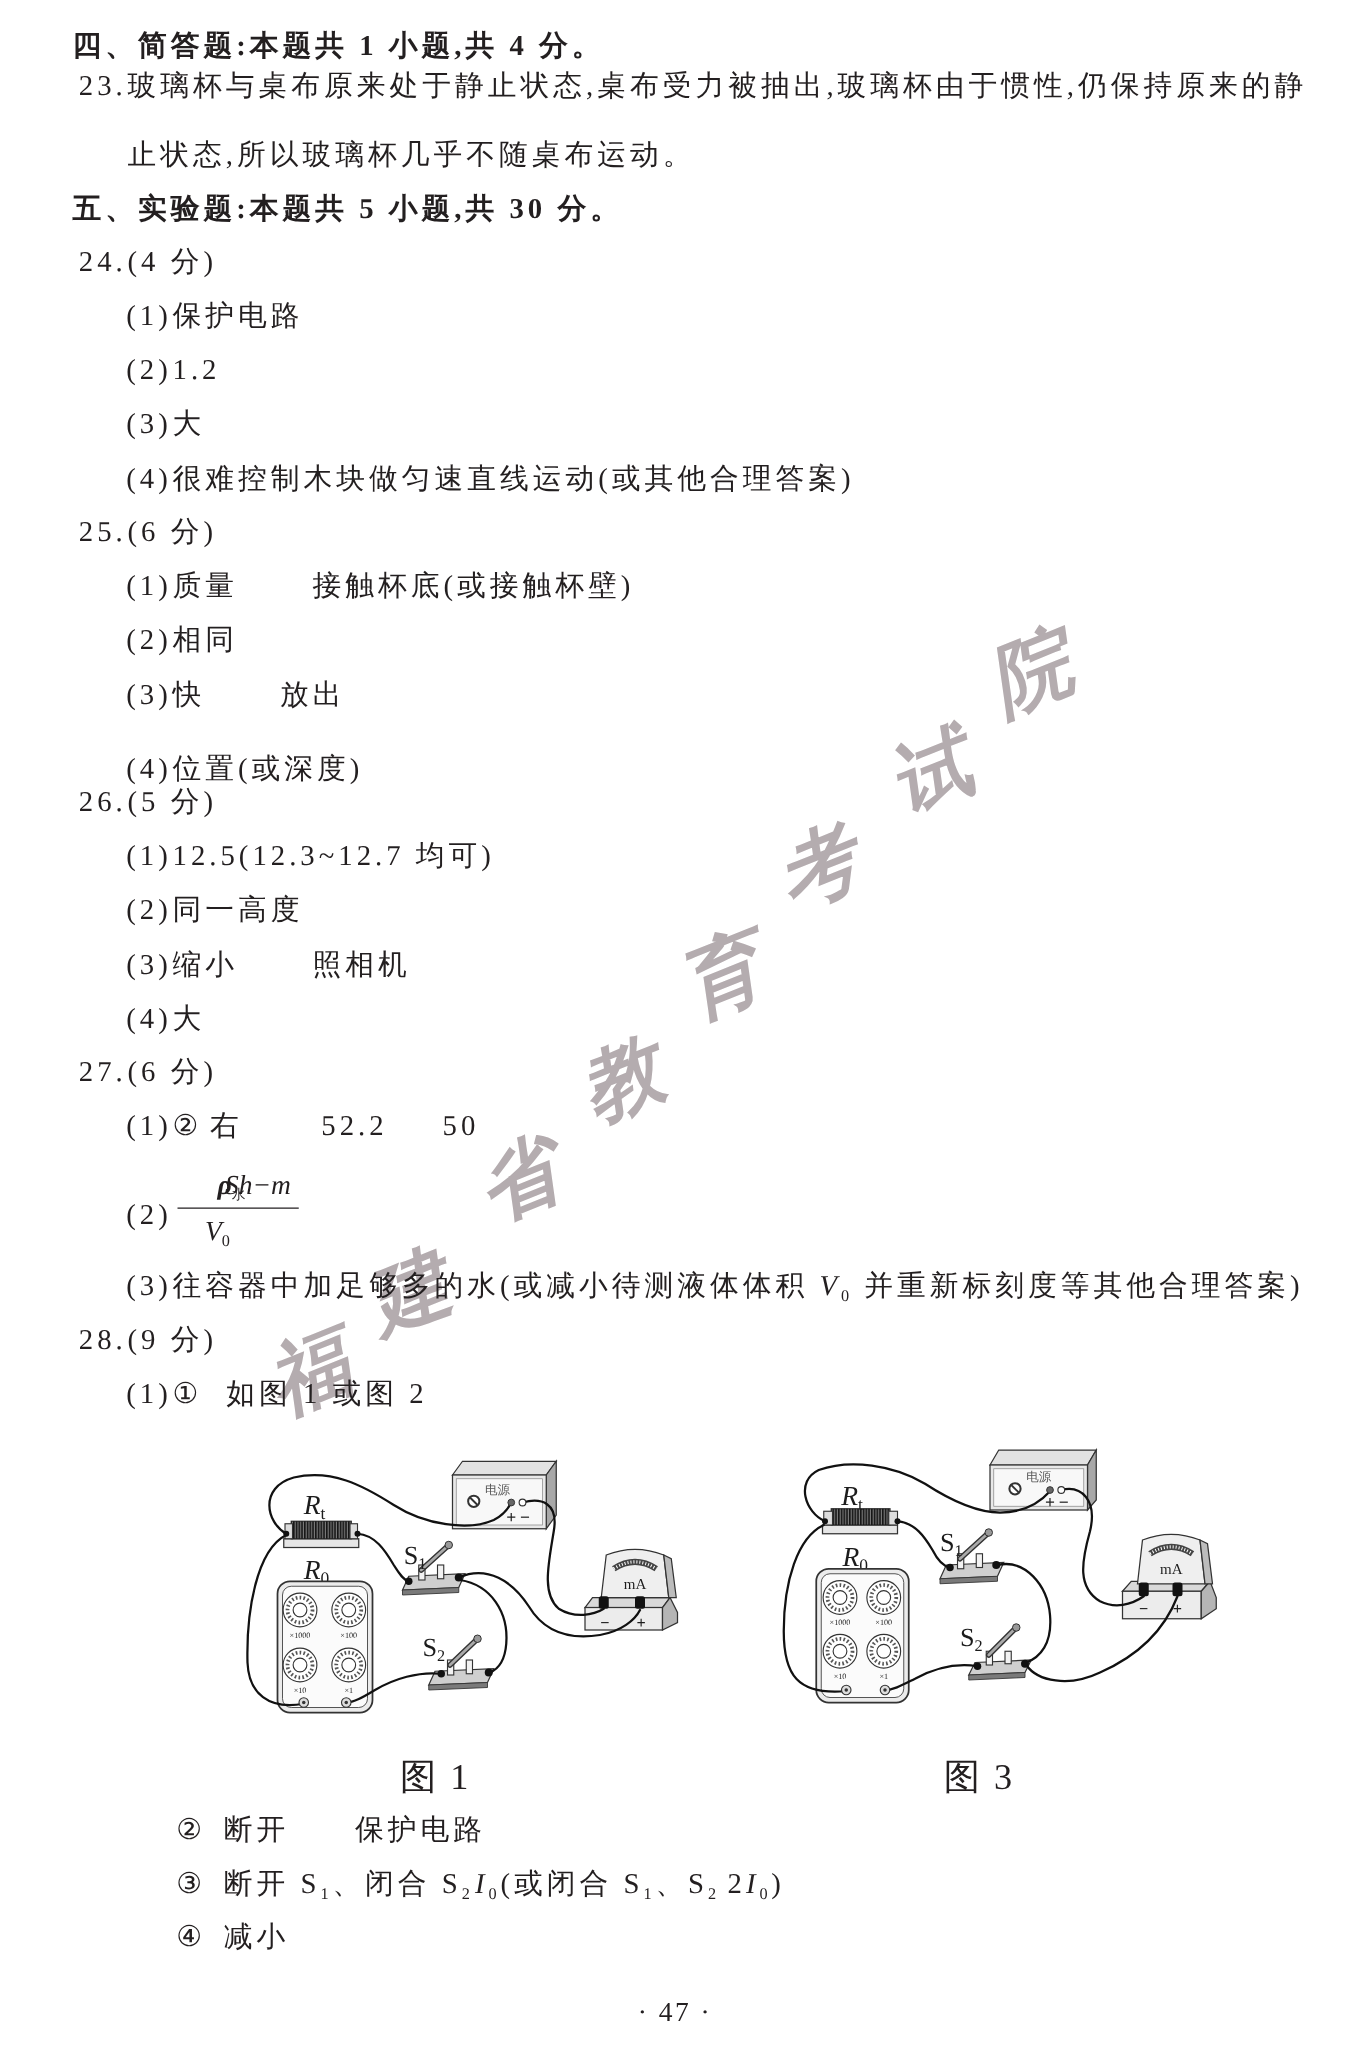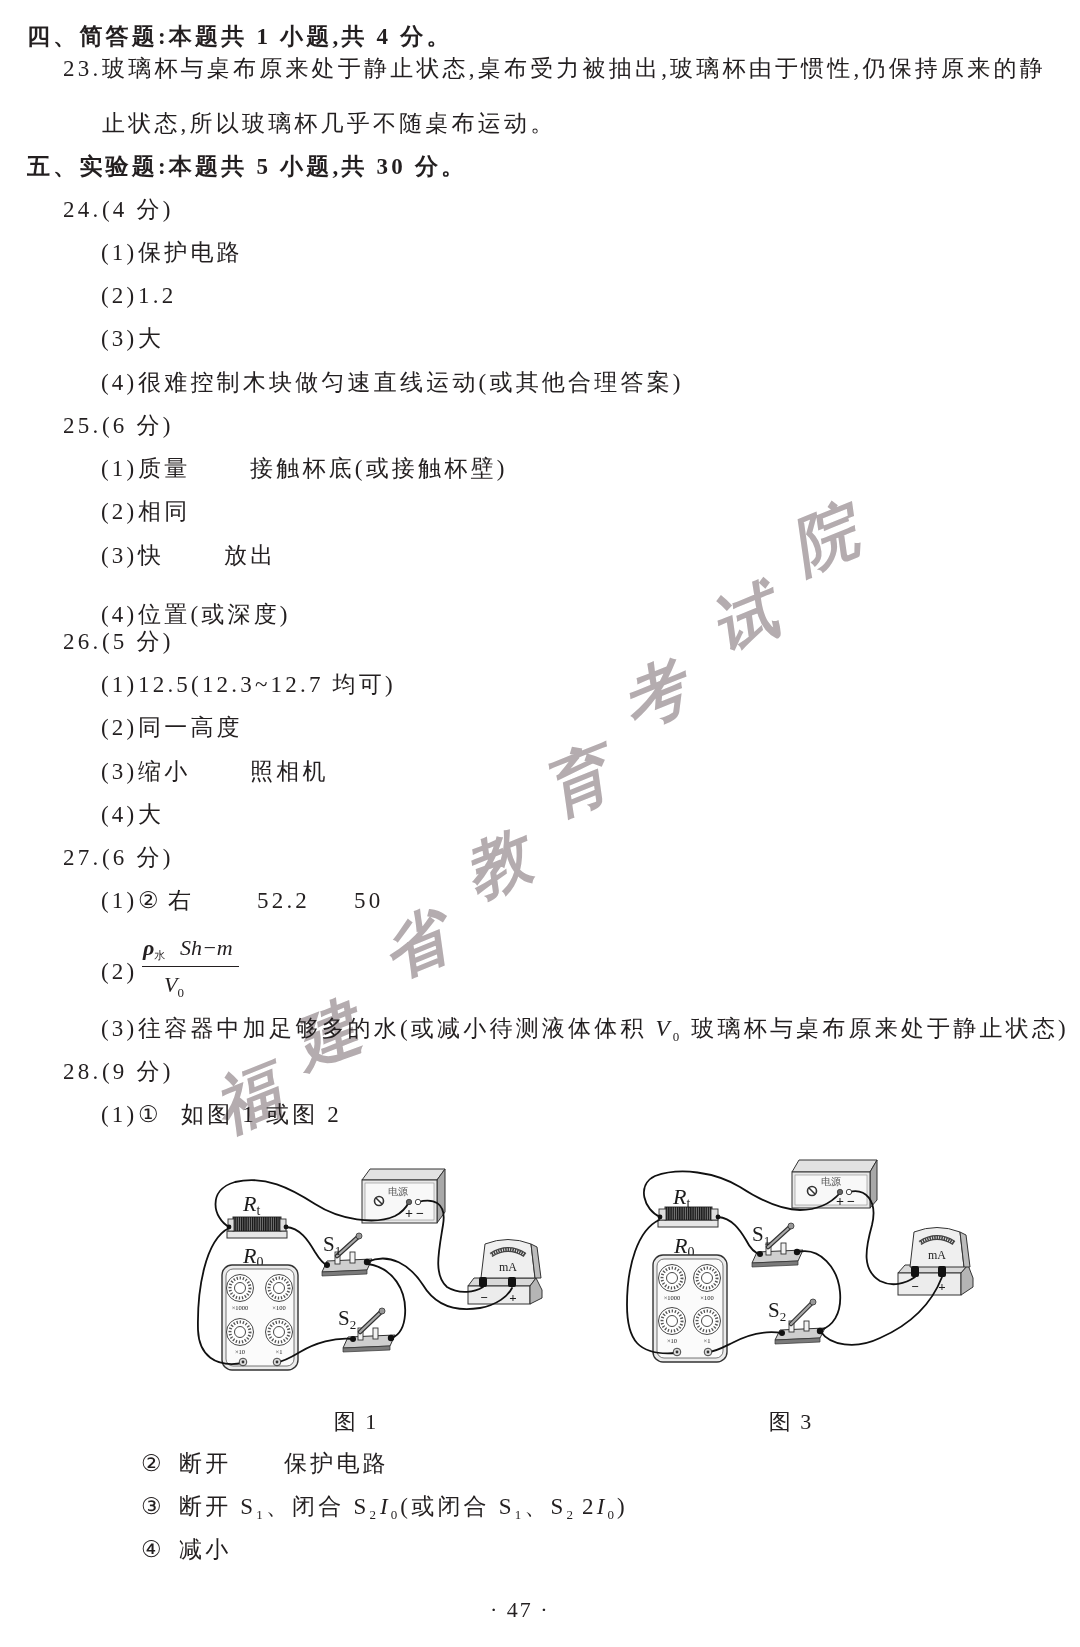--- a/index.html
+++ b/index.html
@@ -2,37 +2,37 @@
 <html><head>
 <meta charset="utf-8">
 <style>
   html, body { margin:0; padding:0; }
   body {
     width:1080px; height:1647px; position:relative; overflow:hidden;
     background:#ffffff; color:#231f20;
     font-family:"Liberation Serif", "DejaVu Serif", serif;
   }
   .t { position:absolute; white-space:nowrap; font-size:23px; line-height:28px; letter-spacing:3.2px; z-index:2; }
-  .b { font-weight:bold; }
+  .b { font-weight:bold;margin-left:31px; }
   .num { display:inline-block; width:39px; }
   .lbl { display:inline-block; width:37px; }
   .abs { position:absolute; top:0; }
   .it { font-style:italic; }
   .sub { font-size:13px; position:relative; top:5px; letter-spacing:0; margin-right:3px; }
   .frac-part { position:absolute; white-space:nowrap; font-size:22px; line-height:26px; z-index:2; }
   .frac-bar { position:absolute; height:1.3px; background:#231f20; z-index:2; }
   .wm {
     position:absolute; width:70px; height:76px; line-height:76px; text-align:center;
     font-size:64px; font-weight:bold; color:#b4acaf; z-index:1;
     font-family:"DejaVu Serif", serif;
     transform:rotate(-22deg) skewX(-14deg);
   }
   .fig { position:absolute; z-index:2; }
   .fig text { font-family:"Liberation Serif", "DejaVu Serif", serif; fill:#1c1c1c; }
-  .cap { position:absolute; width:72px; text-align:center; font-size:22px; line-height:28px; letter-spacing:2px; z-index:2; }
+  .cap { position:absolute; width:72px; font-size:29px; line-height:28px; letter-spacing:2px; z-index:2; }
 </style>
 </head>
 <body>
 
 <div>
   <div class="wm" style="left:217px;top:1059px">福</div>
   <div class="wm" style="left:297px;top:995px">建</div>
   <div class="wm" style="left:384px;top:905px">省</div>
   <div class="wm" style="left:467px;top:825px">教</div>
   <div class="wm" style="left:547px;top:742px">育</div>
@@ -85,21 +85,21 @@
 <div class="t" style="left:101px;top:958px">(2)</div>
 <div class="frac-part" style="left:143px;top:935px">
   <span class="b it">ρ</span><span class="sub" style="font-size:11px;top:4px">水</span>
   <span class="it" style="position:absolute;left:37px;top:0">Sh−m</span>
 </div>
 <div class="frac-bar" style="left:142px;top:966px;width:97px"></div>
 <div class="frac-part" style="left:164px;top:972px">
   <span class="it">V</span><span class="sub">0</span>
 </div>
 <div class="t" style="left:101px;top:1015px">
-  <span class="lbl">(3)</span><span>往容器中加足够多的水(或减小待测液体体积 </span><span class="it">V</span><span class="sub">0</span><span> 玻璃杯与桌布原来处于静止状态)</span>
+  <span class="lbl">(3)</span><span>往容器中加足够多的水(或减小待测液体体积 </span><span class="it">V</span><span class="sub">0</span><span> 并重新标刻度等其他合理答案)</span>
 </div>
 
 <div class="t" style="left:63px;top:1058px">
   <span class="num">28.</span><span>(9 分)</span>
 </div>
 <div class="t" style="left:101px;top:1101px">
   <span class="lbl">(1)</span><span>①</span><span class="abs" style="left:80px">如图 1 或图 2</span>
 </div>
 
 <svg class="fig" style="left:175px;top:1140px" width="380" height="260" viewBox="0 0 380 260">
@@ -352,13 +352,13 @@
   <span>③</span>
   <span class="abs" style="left:38px"><span>断开 S</span><span class="sub">1</span><span>、闭合 S</span><span class="sub">2</span></span>
   <span class="abs" style="left:239px"><span class="it">I</span><span class="sub">0</span><span>(或闭合 S</span><span class="sub">1</span><span>、S</span><span class="sub">2</span></span>
   <span class="abs" style="left:441px"><span>2</span><span class="it">I</span><span class="sub">0</span><span>)</span></span>
 </div>
 <div class="t" style="left:141px;top:1536px">
   <span>④</span>
   <span class="abs" style="left:38px">减小</span>
 </div>
 
-<div class="t" style="left:490px;top:1596px;width:100px;text-align:left;font-size:22px;letter-spacing:2px">· 47 ·</div>
+<div class="t" style="left:490px;top:1596px;width:100px;text-align:center;font-size:22px;letter-spacing:2px">· 47 ·</div>
 
 </body></html>

